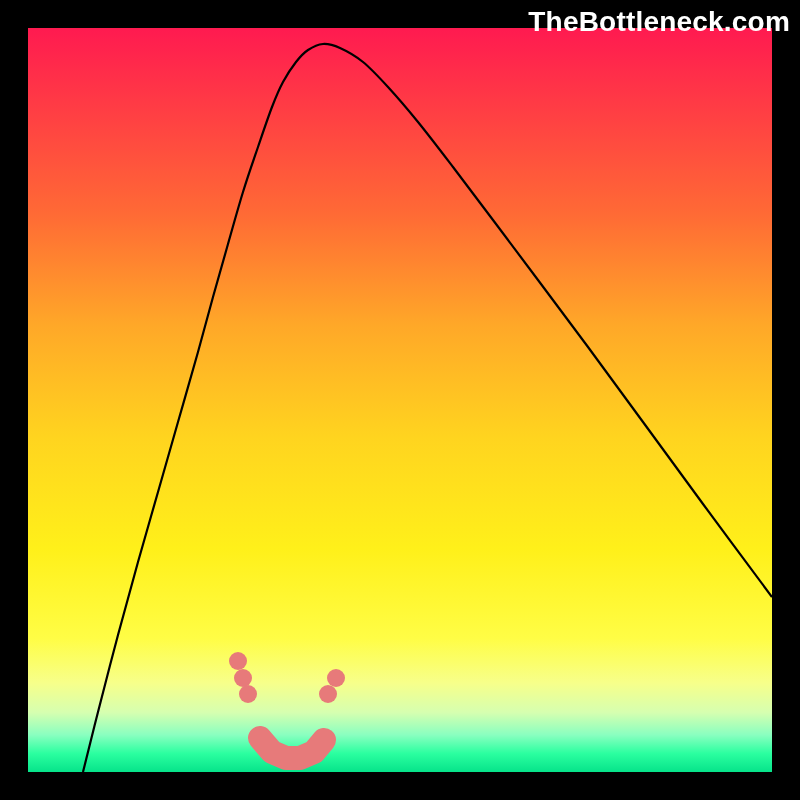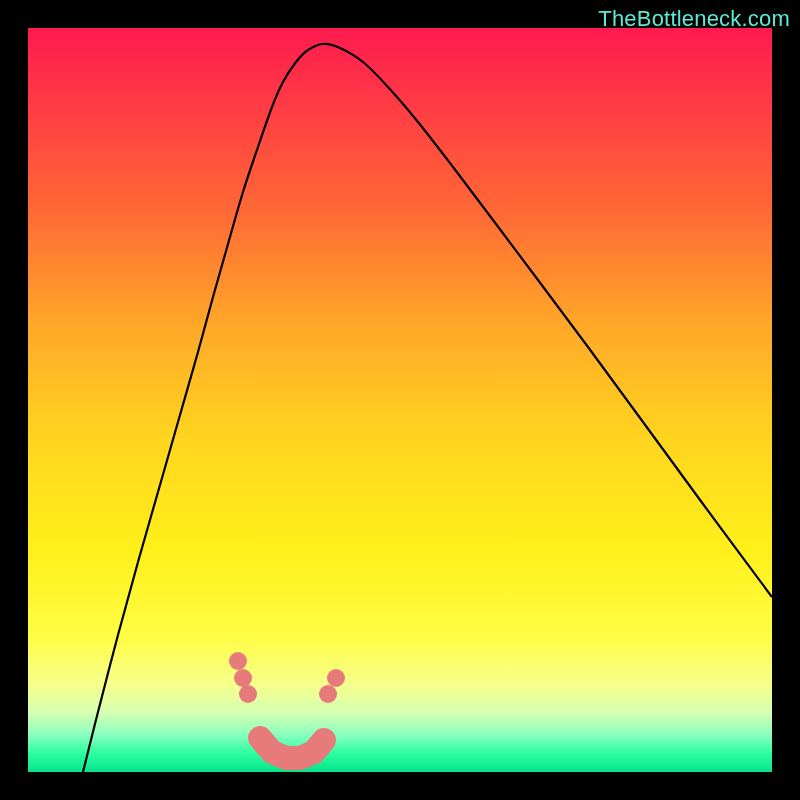--- a/index.html
+++ b/index.html
@@ -30,23 +30,23 @@
       #d6ffb0 92%,
       #8affc0 95%,
       #2bffa0 97.5%,
       #06e38a 100%
     );
   }
   .watermark {
     position: absolute;
     top: 6px;
     right: 10px;
-    color: #5eead4;
-    font-size: 22px;
-    font-weight: 400;
+    color: #ffffff;
+    font-size: 28px;
+    font-weight: 700;
     letter-spacing: 0.2px;
     user-select: none;
   }
   svg.curve {
     position: absolute;
     left: 0;
     top: 0;
     width: 744px;
     height: 744px;
   }

